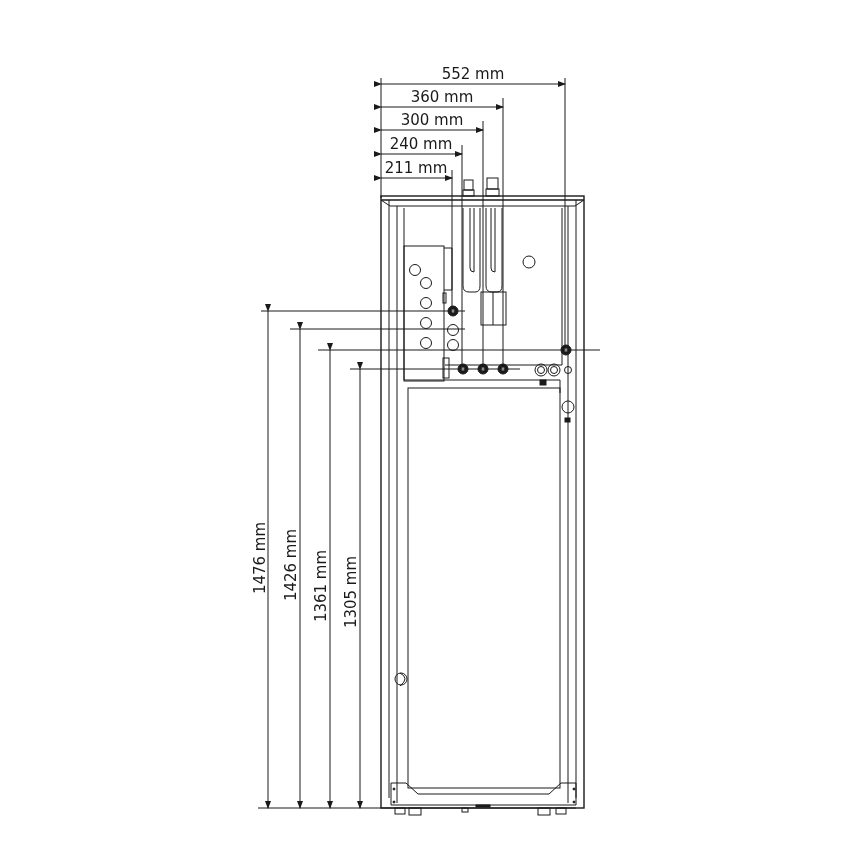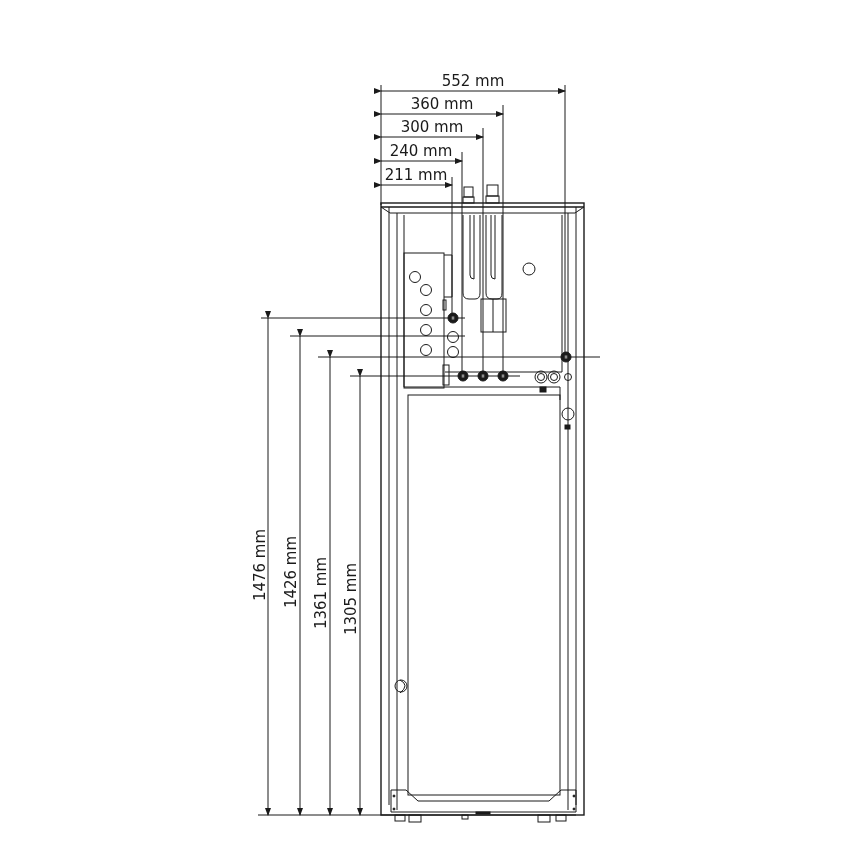--- a/index.html
+++ b/index.html
@@ -1,17 +1,17 @@
 <!DOCTYPE html>
 <html><head>
 <meta charset="utf-8">
 <style>
   html, body { margin:0; padding:0; background:#ffffff; }
   body { width:850px; height:850px; position:relative; overflow:hidden; font-family:"DejaVu Sans", sans-serif; }
-  #stage { position:absolute; left:0; top:15px; width:850px; height:702px; }
+  #stage { position:absolute; left:0; top:8px; width:850px; height:702px; }
   svg text { font-family:"DejaVu Sans", sans-serif; fill:#1a1a1a; }
 </style>
 </head>
 <body>
 
 <div id="stage">
 <svg width="850" height="850" viewBox="0 0 850 850" xmlns="http://www.w3.org/2000/svg">
   <defs>
     <marker id="arr" markerWidth="8" markerHeight="6" refX="7" refY="3" orient="auto" markerUnits="userSpaceOnUse">
       <path d="M0,0 L8,3 L0,6 Z" fill="#1a1a1a"></path>

